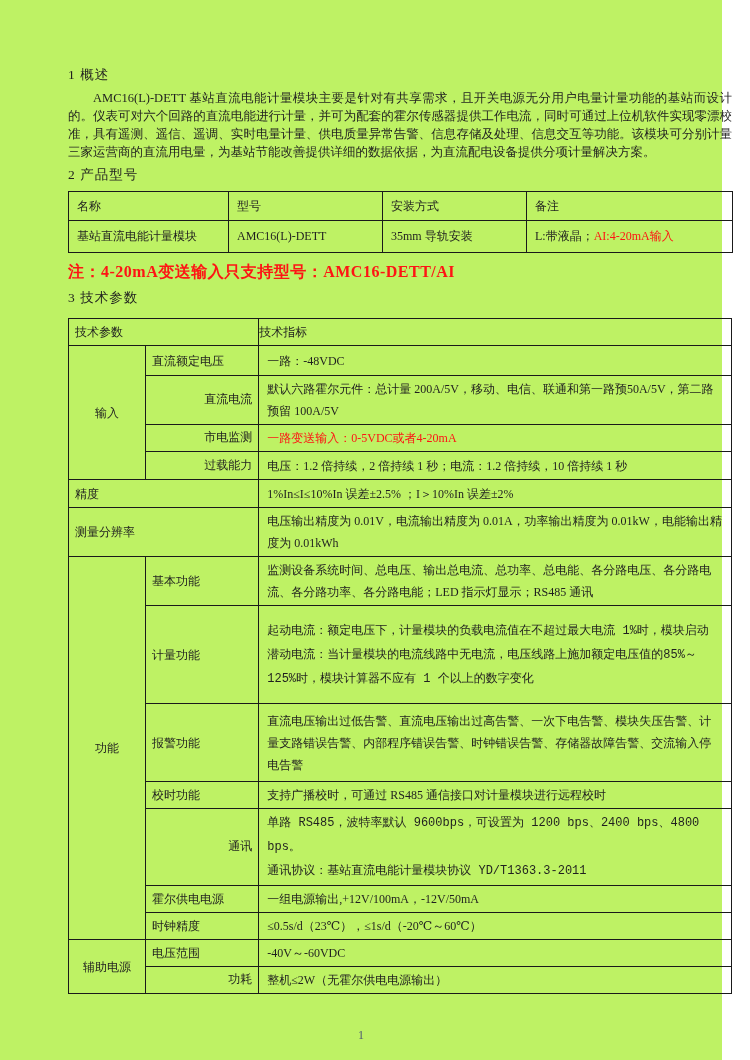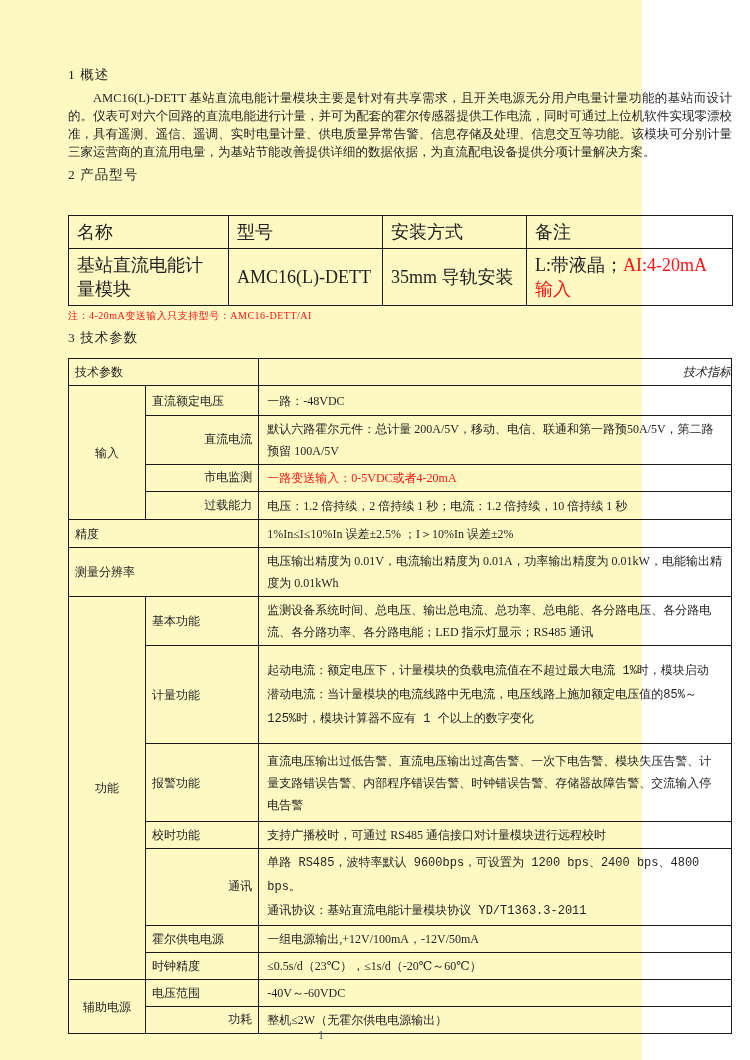--- a/index.html
+++ b/index.html
@@ -6,22 +6,22 @@
   html, body { background: #ffffff; }
   body {
     width: 750px; height: 1060px;
     font-family: "Liberation Serif", "DejaVu Serif", serif;
     color: #1f1f1f;
     position: relative;
     overflow: hidden;
   }
   .page {
     position: absolute; left: 0; top: 0;
-    width: 642px; height: 1060px;
-    background: #fef9c3;
+    width: 722px; height: 1060px;
+    background: #bef264;
   }
   .content {
     position: absolute; left: 68px; top: 66px; width: 664px;
   }
   .heading {
     font-size: 13.5px;
     letter-spacing: 1px;
     color: #1f1f1f;
     margin-bottom: 5px;
   }
@@ -32,47 +32,48 @@
     text-align: justify;
     color: #1f1f1f;
   }
   .red { color: #fe1414; }
 
   
   table { border-collapse: collapse; table-layout: fixed; }
   td { border: 1px solid #1a1a1a; overflow: hidden; }
   .product-table {
     width: 664px;
-    margin-top: 31px;
-    font-size: 18px;
+    margin-top: 7px;
+    font-size: 12px;
   }
   .product-table td { padding: 4px 8px; vertical-align: middle; }
   .product-table tr.ph { height: 29px; }
   .product-table tr.pd { height: 32px; padding-left: 32px; }
 
   .note-line {
-    margin-top: 3px;
-    font-size: 10px;
+    margin-top: 9px;
+    font-size: 16px;
     letter-spacing: 0.5px;
+    font-weight: bold;
   }
   .h3-heading { margin-top: 6px; }
 
   
   .tech-table {
     width: 664px;
     margin-top: 11px;
     font-size: 12px;
   }
   .tech-table td { vertical-align: middle; line-height: 22px; }
   .tech-table .grp  { text-align: center; padding: 2px 2px; }
   .tech-table .lbl  { padding: 2px 6px; }
   .tech-table .lbl.center { text-align: right; font-family: Liberation Mono, monospace; }
   .tech-table .val  { padding: 2px 8px; text-align: left; }
   .tech-table .th-left   { padding: 2px 6px; }
-  .tech-table .th-center { text-align: right; font-style: italic; }
+  .tech-table .th-center { text-align: left; }
   tr.rh24 { height: 24px; } tr.rh30 { height: 30px; }
   tr.rh45 { height: 45px; } tr.rh27 { height: 27px; }
   tr.rh28 { height: 28px; padding-left: 25px; } tr.rh47 { height: 47px; }
   tr.rh98 { height: 98px; } tr.rh78 { height: 78px; }
   tr.rh26 { height: 26px; } tr.rh25 { height: 25px; }
   .tech-table .multiline div { line-height: 24px; font-family: Liberation Mono, monospace; }
 
   .page-number {
     position: absolute;
     left: 0; right: 0;

